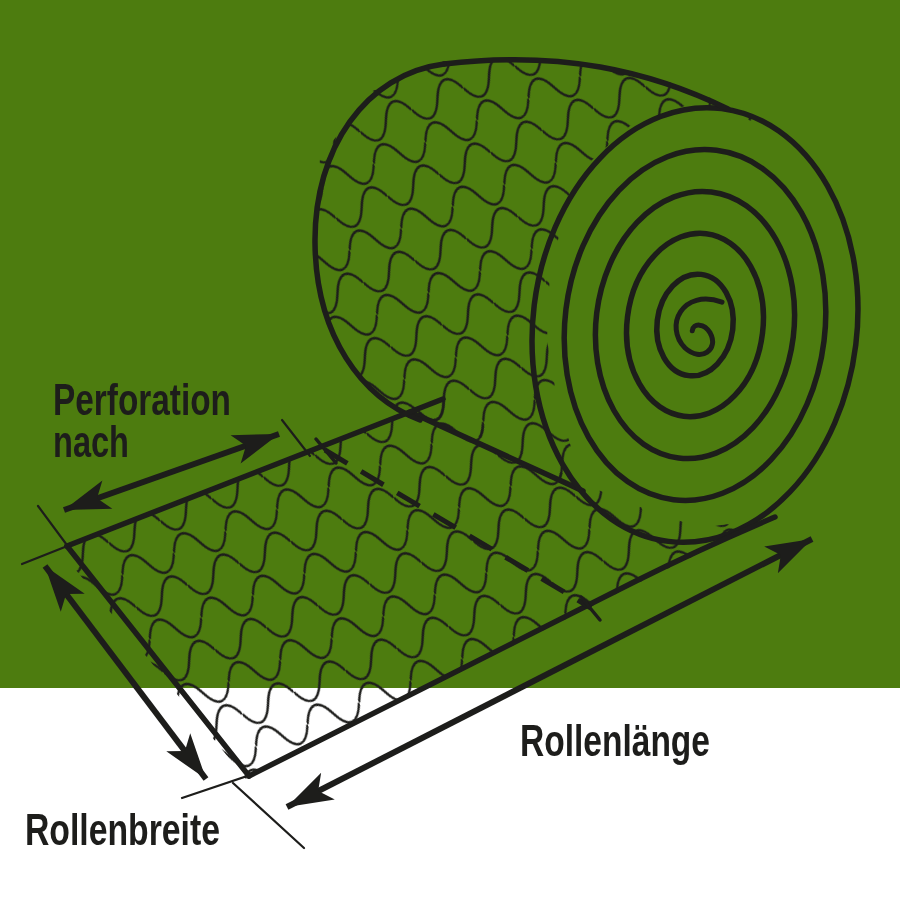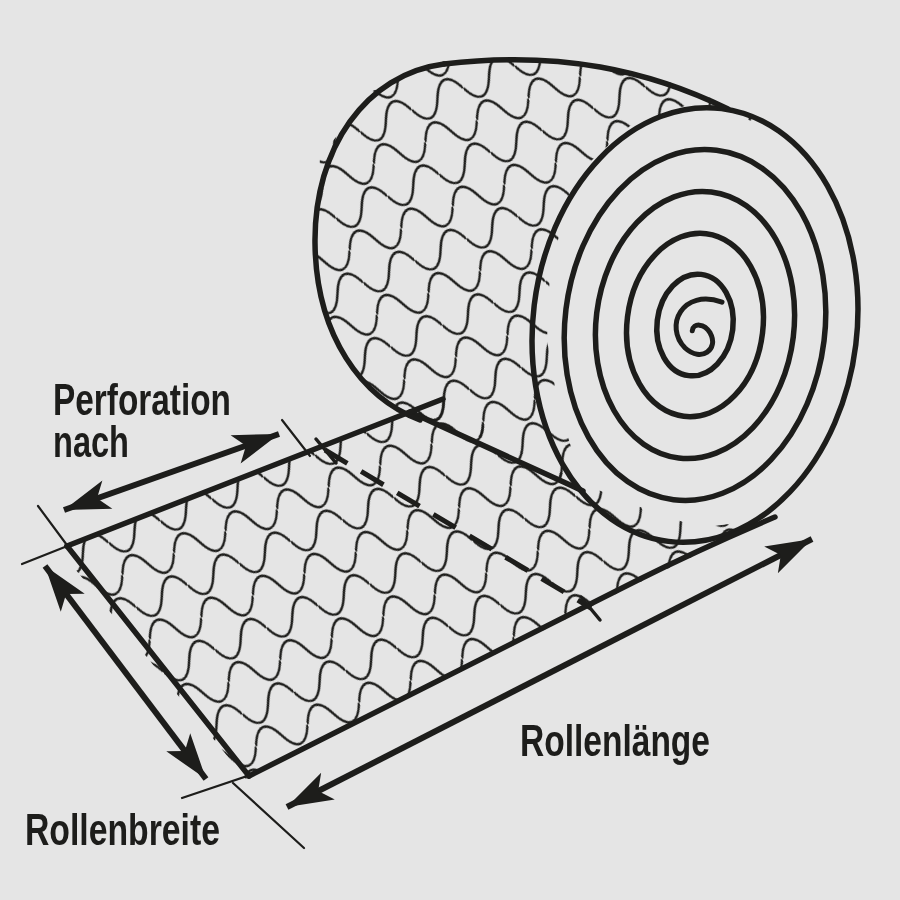--- a/index.html
+++ b/index.html
@@ -6,22 +6,22 @@
     margin: 0;
     padding: 0;
     background: #ffffff;
     width: 900px;
     height: 900px;
     overflow: hidden;
   }
   .stage {
     position: relative;
     width: 900px;
-    height: 900px;
-    background: #e5e5e5;
+    height: 688px;
+    background: #4d7c0f;
   }
   svg { display: block; }
   .outline   { fill: none; stroke-width: 5.5; stroke-linecap: round; }
   .ring      { fill: none; stroke-width: 5.5; }
   .curl      { fill: none; stroke-width: 5;   stroke-linecap: round; }
   .dim-line  { fill: none; stroke-width: 6;   }
   .ext-line  { fill: none; stroke-width: 2.2; stroke-linecap: round; }
   .perf-dash { fill: none; stroke-width: 5; stroke-dasharray: 26 16; }
   .perf-tick { fill: none; stroke-width: 3.5; stroke-linecap: round; }
   .label {

